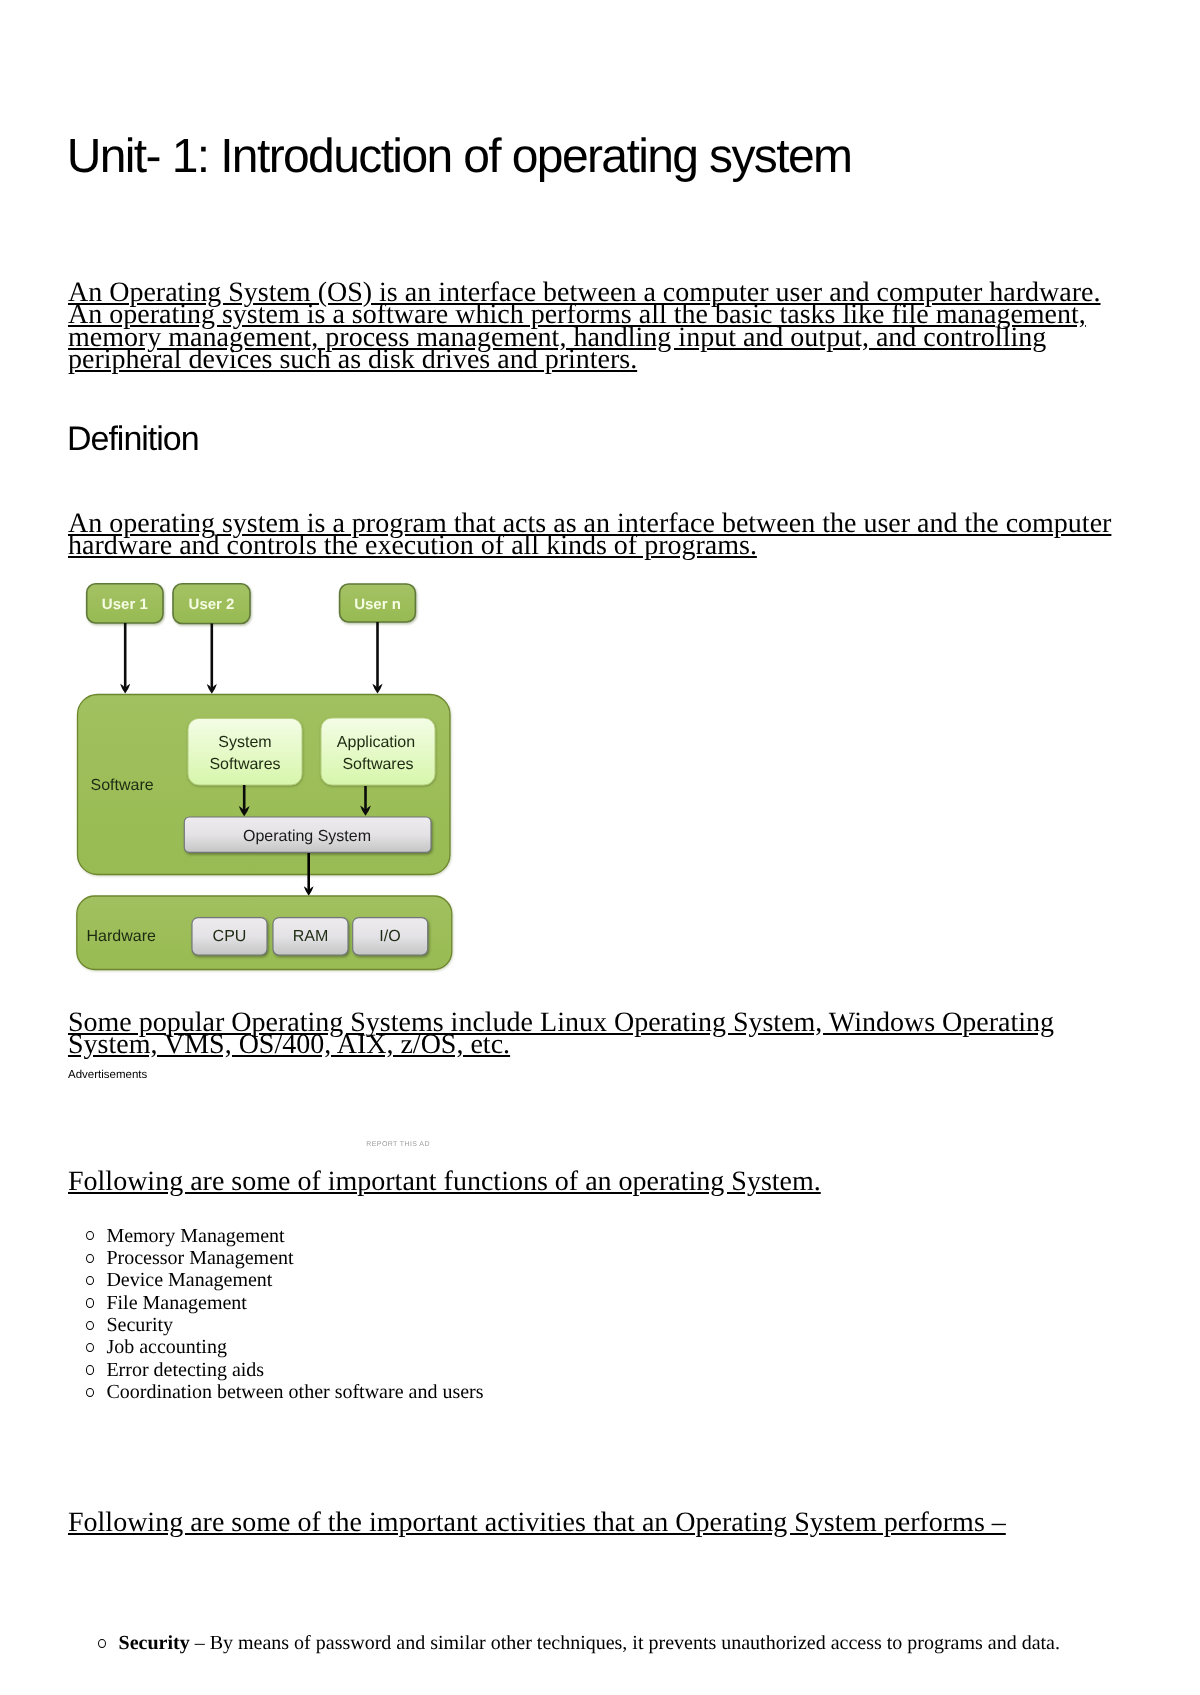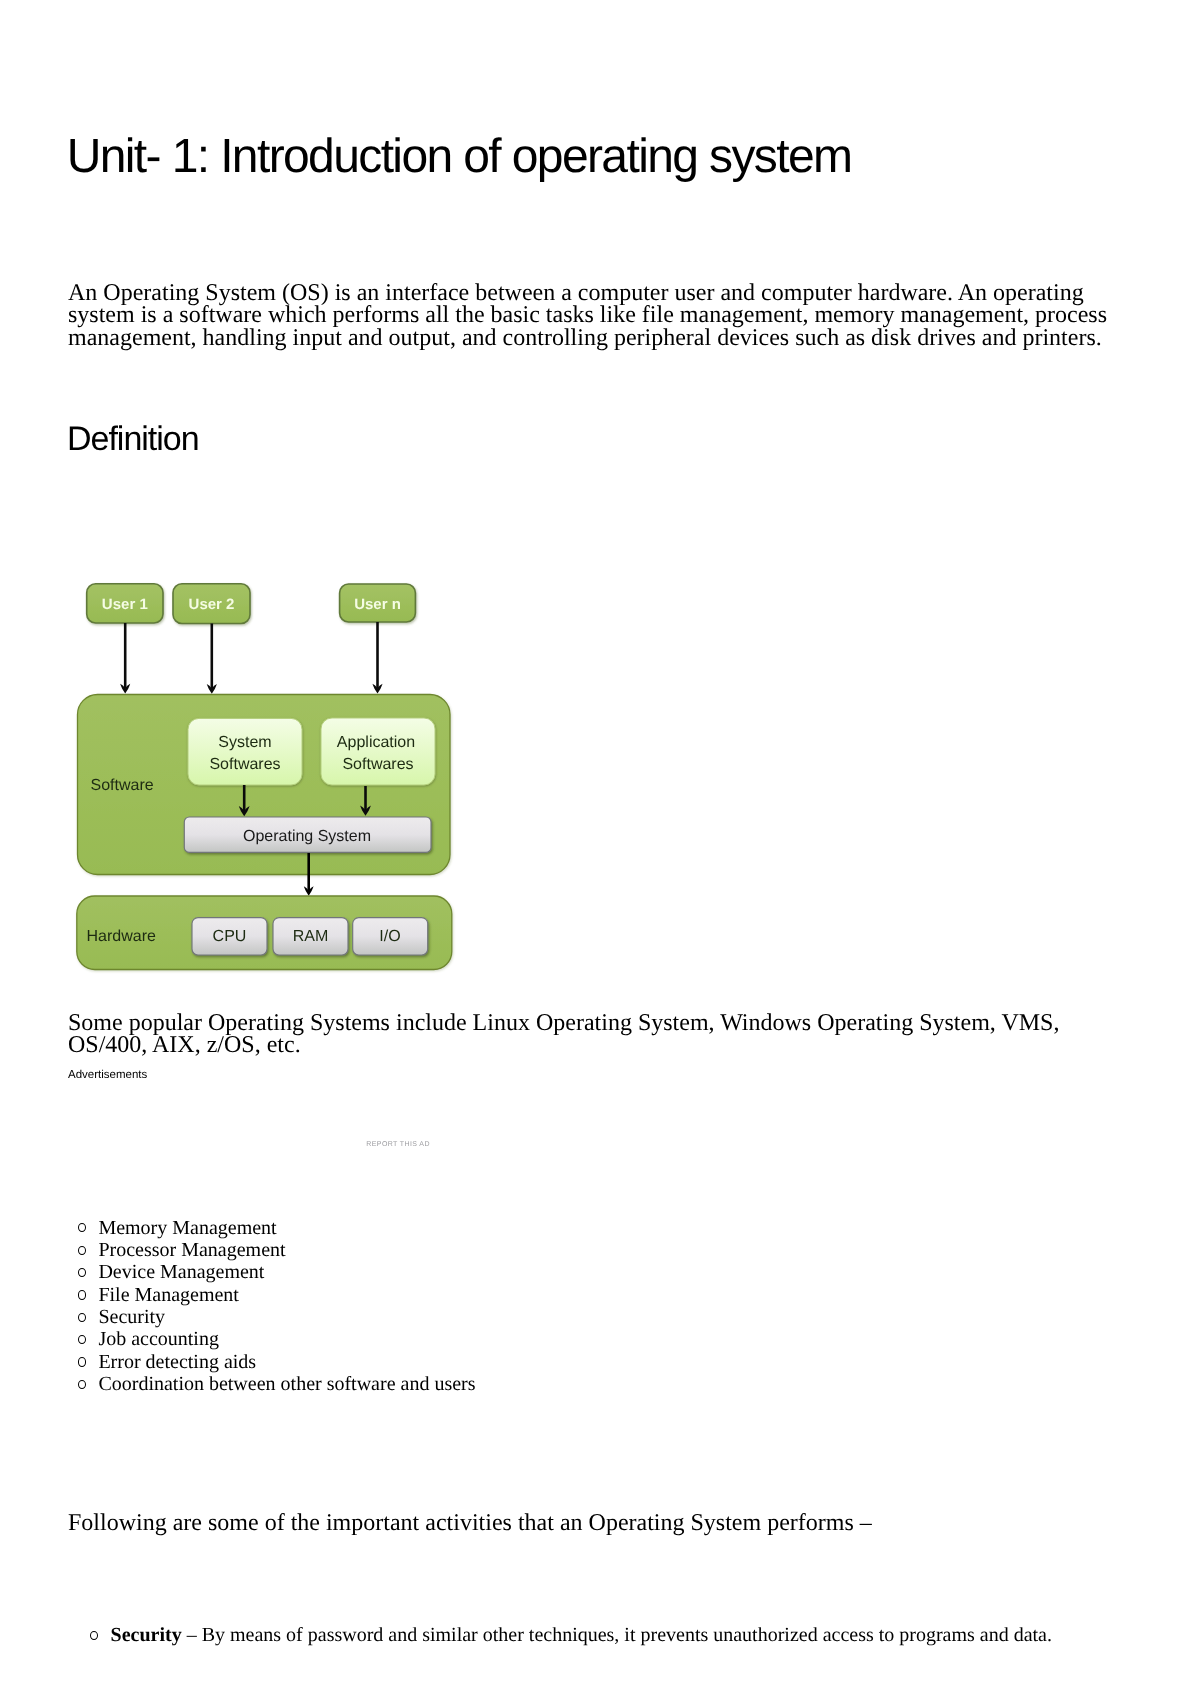--- a/index.html
+++ b/index.html
@@ -6,38 +6,39 @@
   html,body{margin:0;padding:0;background:#ffffff;}
   body{width:1200px;height:1695px;overflow:hidden;color:#000;
        font-family:"Liberation Serif",serif;
        -webkit-font-smoothing:antialiased;text-rendering:geometricPrecision;}
   .page{position:relative;width:1200px;height:1310px;background:#fff;}
   .abs{position:absolute;}
   h1.doc-title{font-family:"Liberation Sans",sans-serif;font-weight:400;font-size:48px;
       letter-spacing:-1.62px;line-height:1;margin:0;white-space:nowrap;}
   h2.sec{font-family:"Liberation Sans",sans-serif;font-weight:400;font-size:34px;
       letter-spacing:-1.02px;line-height:1;margin:0;white-space:nowrap;text-align:center;}
-  p.body{font-size:24px;line-height:22.4px;margin:0;text-align:left;}
-  ul.blist{margin:4px;padding:0;list-style:none;}
+  p.body{font-size:28px;line-height:22.4px;margin:0;text-align:left;text-decoration:underline;}
+  ul.blist{margin:12px;padding:0;list-style:none;}
   ul.blist li{font-size:20px;line-height:22.35px;position:relative;padding-left:26.6px;}
   ul.blist li:before{content:"";position:absolute;left:5.8px;top:6.6px;width:8.4px;height:9.3px;
       border:1.6px solid #000;border-radius:50%;box-sizing:border-box;}
   .ads{font-family:"Liberation Sans",sans-serif;font-size:11.5px;color:#000;}
   .reportad{font-family:"Liberation Sans",sans-serif;font-size:7px;color:#9d9da1;letter-spacing:0.4px;}
   .dlbl{font-family:"Liberation Sans",sans-serif;font-size:16px;fill:#1d2b12;}
   .dbold{font-weight:700;font-size:15px;fill:#f5fce3;}
   .dos{font-size:16px;fill:#1a1a1a;}
 </style>
 </head>
 <body>
 
 <div class="page">
   <h1 class="abs doc-title" style="left:66.7px;top:132.7px;">Unit- 1: Introduction of operating system</h1>
   <p class="abs body" style="left:68px;top:282px;width:1042px;">An Operating System (OS) is an interface between a computer user and computer hardware. An operating system is a software which performs all the basic tasks like file management, memory management, process management, handling input and output, and controlling peripheral devices such as disk drives and printers.</p>
   <h2 class="abs sec" style="left:67px;top:421.8px;">Definition</h2>
+  <p class="abs body" style="left:68px;top:513px;width:1072px;">An operating system is a program that acts as an interface between the user and the computer hardware and controls the execution of all kinds of programs.</p>
 
 <svg class="abs" id="os-diagram" width="395" height="405" viewBox="0 0 395 405" style="left:70px;top:575px;">
  <defs>
   <linearGradient id="gGreen" x1="0" y1="0" x2="0" y2="1">
     <stop offset="0" stop-color="#a4c264"></stop>
           <stop offset="1" stop-color="#97ba52"></stop>
   </linearGradient>
   <linearGradient id="gGreenBig" x1="0" y1="0" x2="0" y2="1">
     <stop offset="0" stop-color="#a1c05f"></stop>
           <stop offset="1" stop-color="#98bb53"></stop>
@@ -116,20 +117,21 @@
  <text x="159.5" y="366" class="dlbl" text-anchor="middle">CPU</text>
  <rect x="203" y="342.6" width="75" height="37.4" rx="6" fill="url(#gGray)" stroke="#72767a" stroke-width="1.15" filter="url(#shadowDark)"></rect>
  <text x="240.5" y="366" class="dlbl" text-anchor="middle">RAM</text>
  <rect x="282.7" y="342.6" width="75" height="37.4" rx="6" fill="url(#gGray)" stroke="#72767a" stroke-width="1.15" filter="url(#shadowDark)"></rect>
  <text x="320" y="366" class="dlbl" text-anchor="middle">I/O</text>
 </svg>
 
   <p class="abs body" style="left:68px;top:1011.5px;width:1072px;">Some popular Operating Systems include Linux Operating System, Windows Operating System, VMS, OS/400, AIX, z/OS, etc.</p>
   <div class="abs ads" style="left:68px;top:1069px;">Advertisements</div>
   <div class="abs reportad" style="left:366.3px;top:1141.4px;">REPORT THIS AD</div>
+  <p class="abs body" style="left:68px;top:1171px;width:1072px;">Following are some of important functions of an operating System.</p>
   <ul class="abs blist" style="left:67.8px;top:1212.6px;width:900px;">
     <li>Memory Management</li>
     <li>Processor Management</li>
     <li>Device Management</li>
     <li>File Management</li>
     <li>Security</li>
     <li>Job accounting</li>
     <li>Error detecting aids</li>
     <li>Coordination between other software and users</li>
   </ul>

